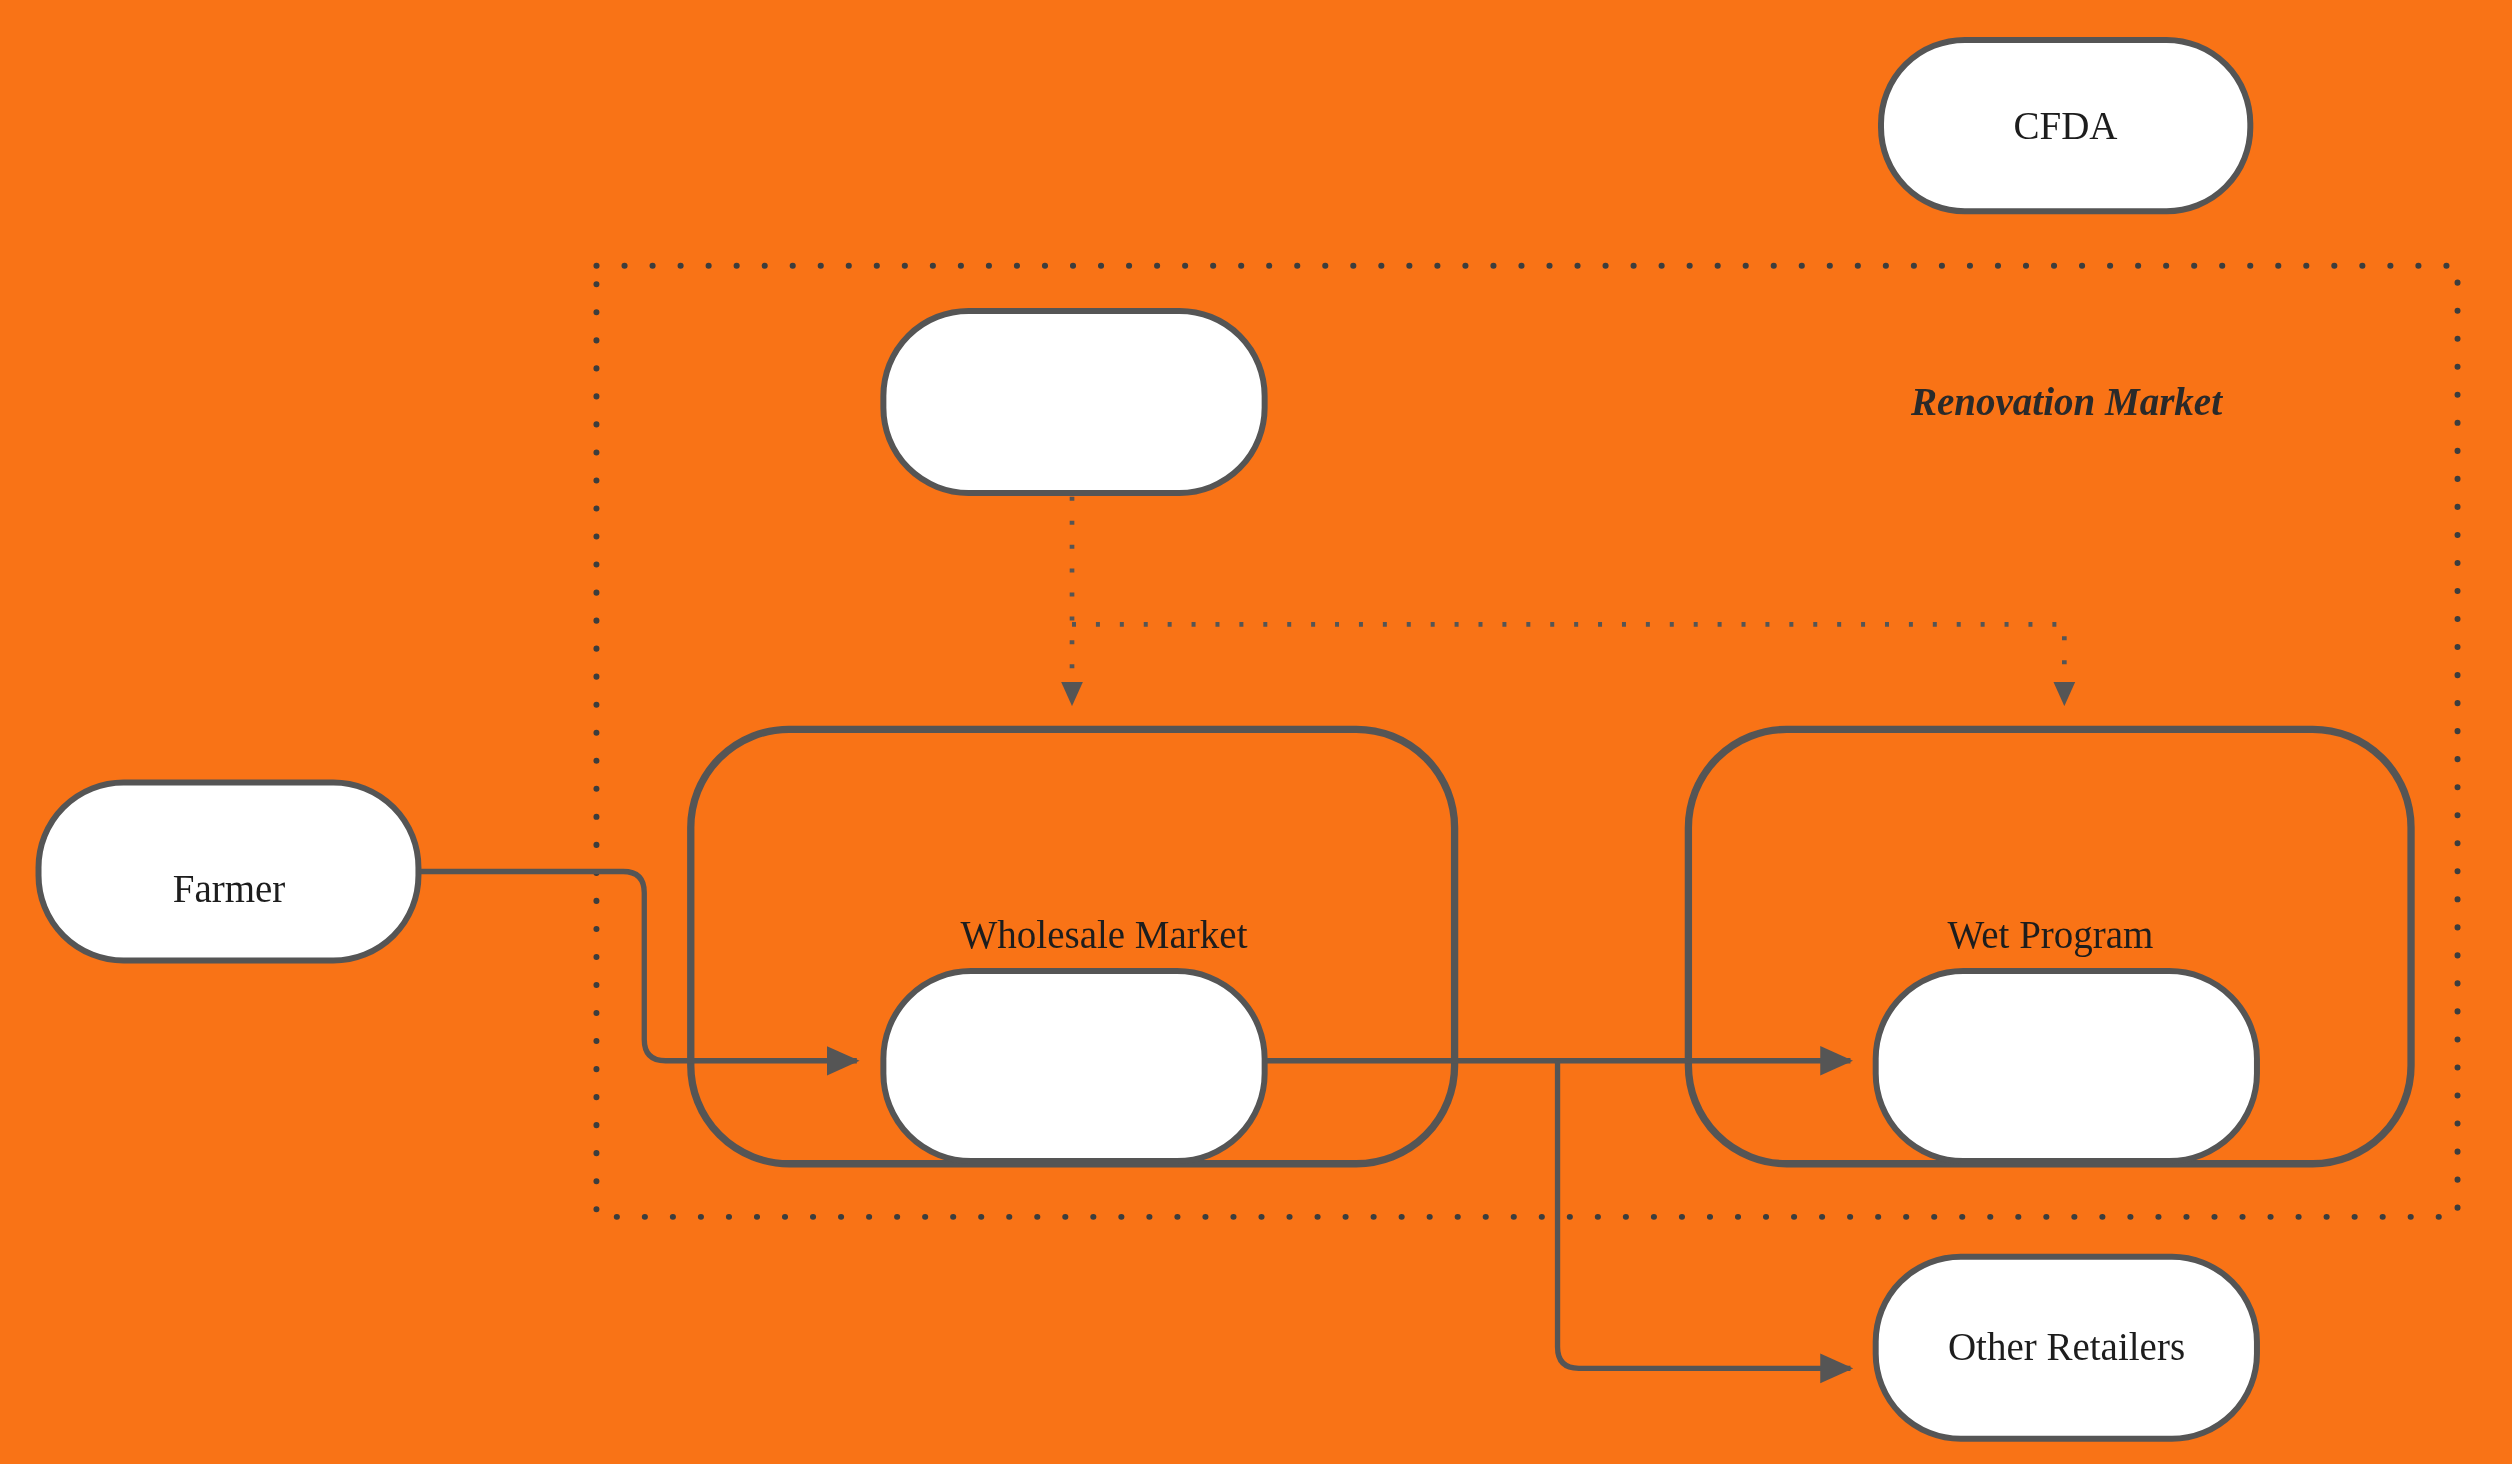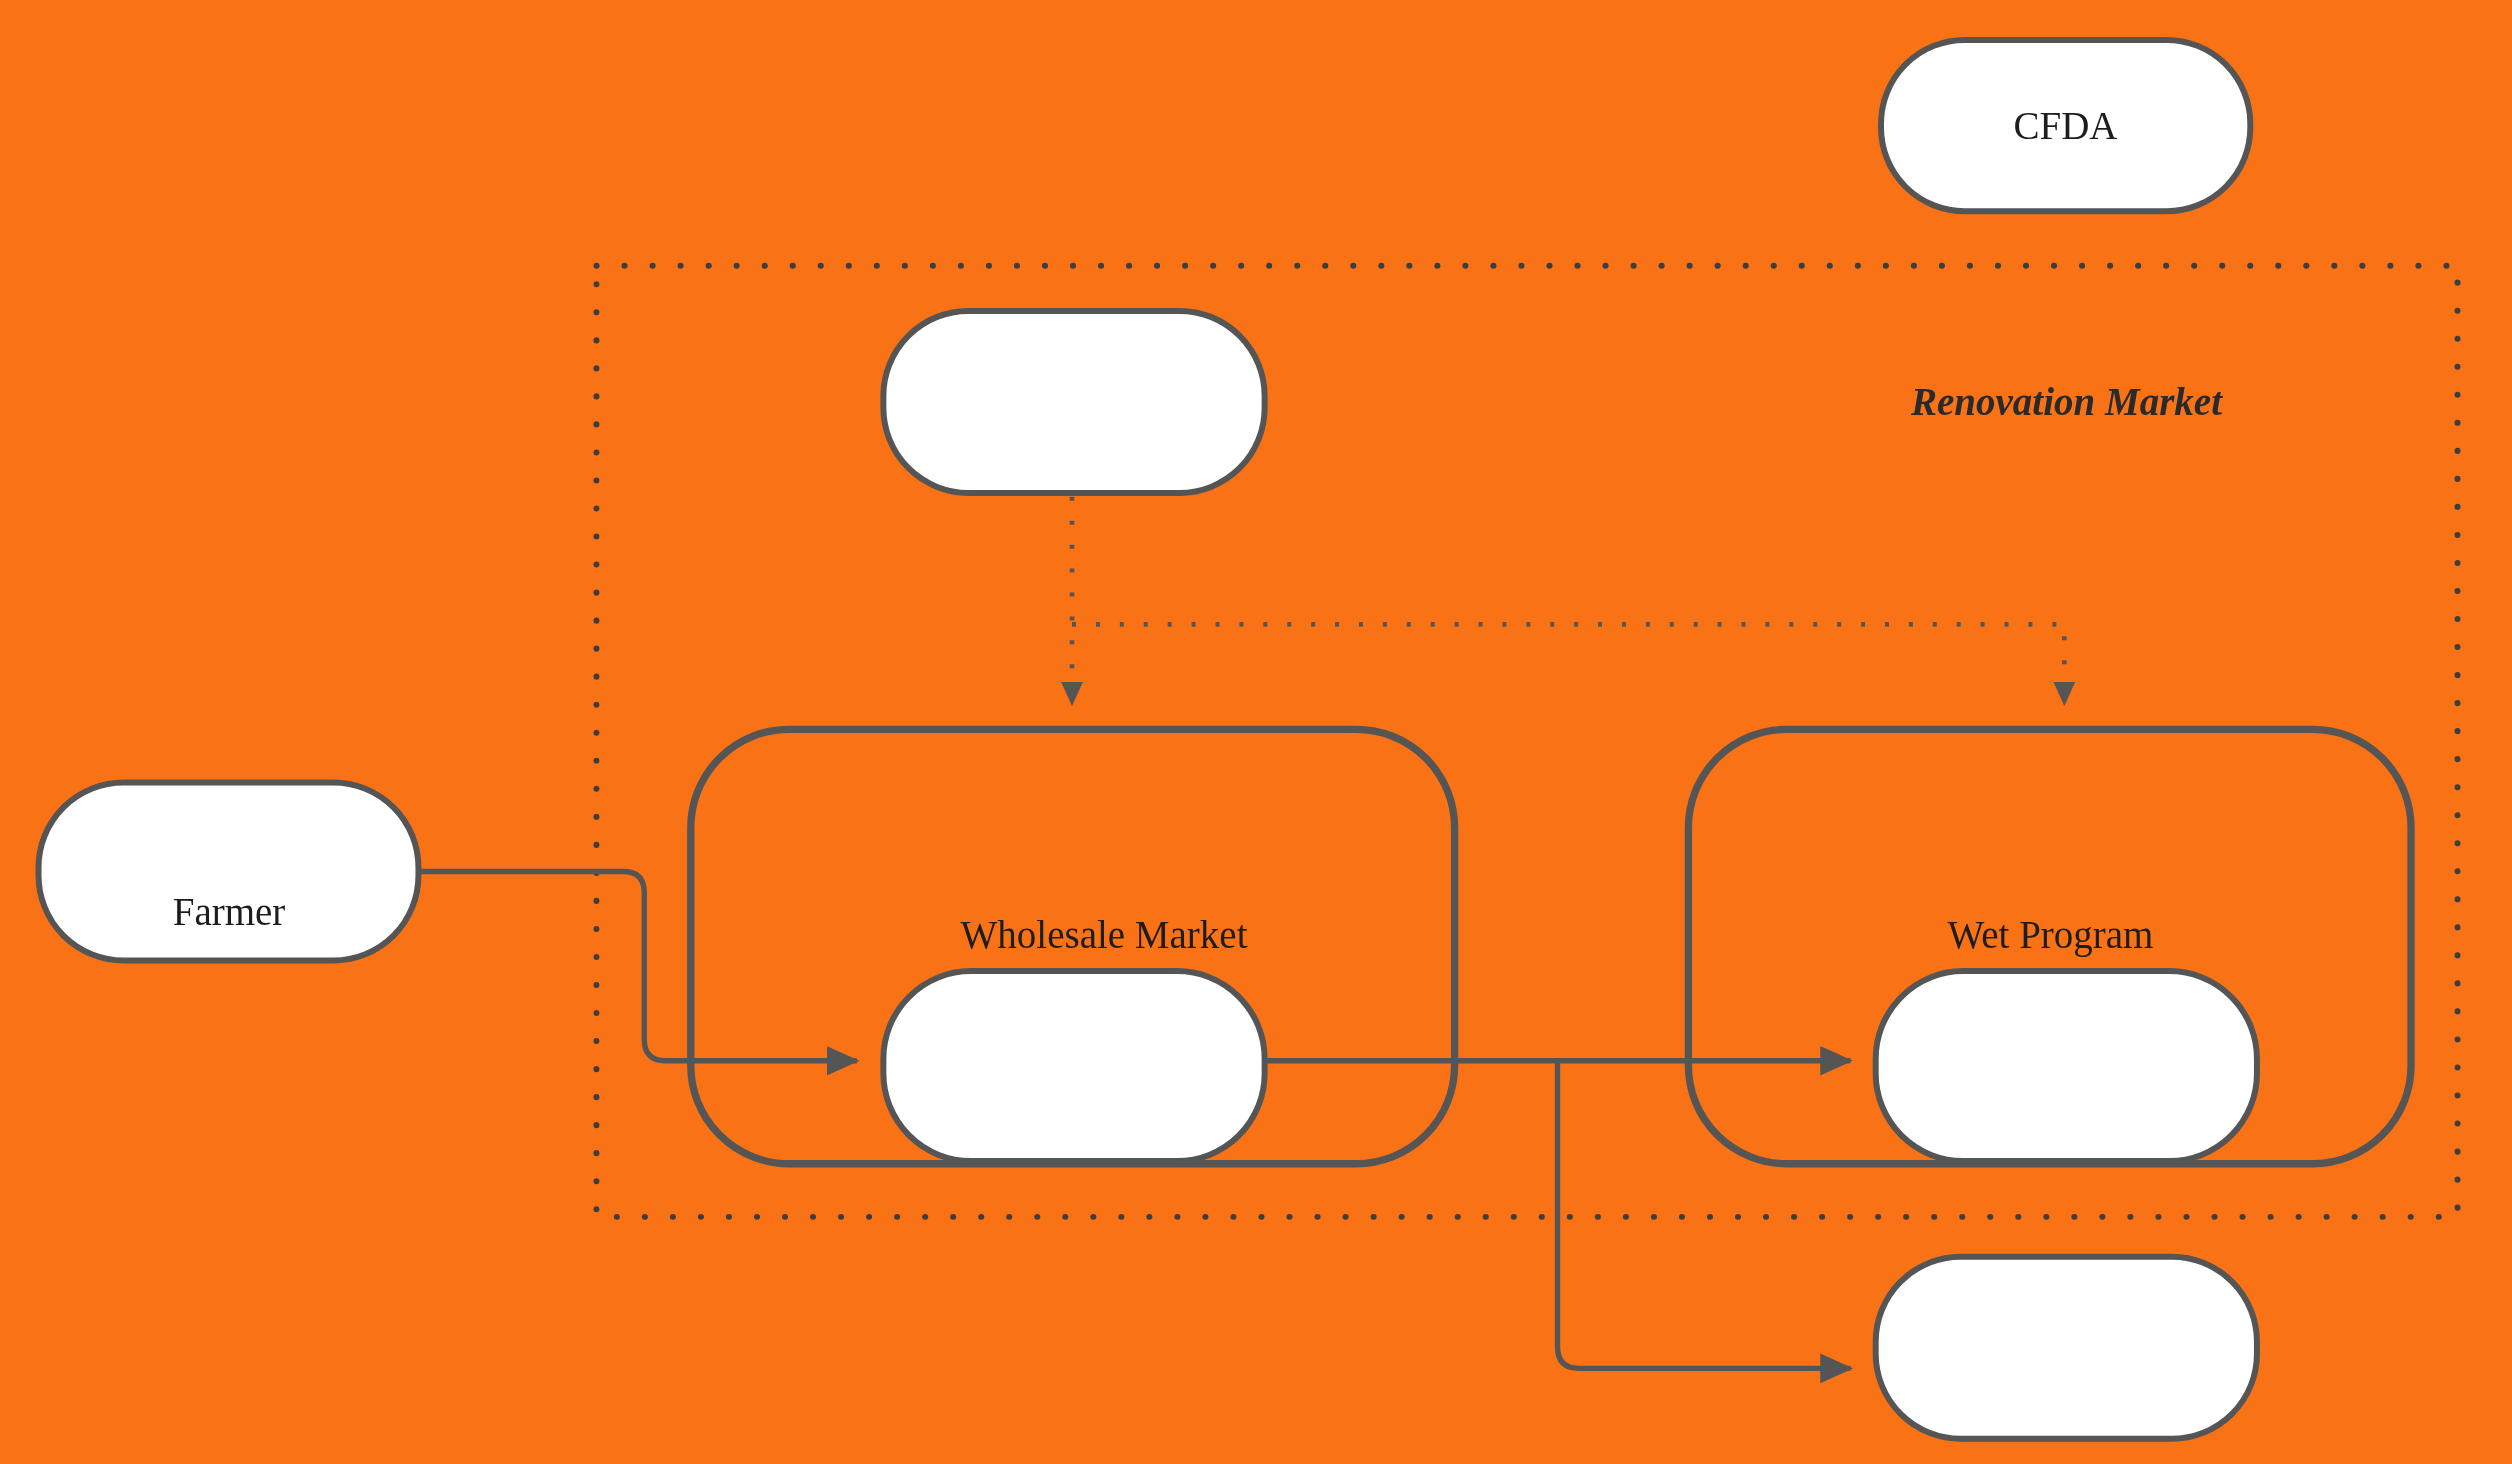--- a/index.html
+++ b/index.html
@@ -88,25 +88,26 @@
     <path d="M 632 1312 L 938 1312 Q 970 1312 970 1344 L 970 1565 Q 970 1597 1002 1597 L 1290 1597" fill="none" stroke="#555555" stroke-width="8" stroke-linecap="butt" stroke-linejoin="round" marker-end="url(#arrow-solid)"></path>
 
     <path d="M 1906 1597 L 2786 1597" fill="none" stroke="#555555" stroke-width="8" stroke-linecap="butt" marker-end="url(#arrow-solid)"></path>
 
     <path d="M 2345 1597 L 2345 2028 Q 2345 2060 2377 2060 L 2786 2060" fill="none" stroke="#555555" stroke-width="8" stroke-linecap="butt" stroke-linejoin="round" marker-end="url(#arrow-solid)"></path>
   </svg>
 
   <div class="node-label lbl-node" style="left:1881px; top:106px; width:369px;">CFDA</div>
 
 
-  <div class="node-label lbl-node" style="left:39px; top:892px; width:380px;">Farmer</div>
+  <div class="node-label lbl-node" style="left:39px; top:869px; width:380px;">Farmer</div>
 
   <div class="node-label lbl-cluster" style="left:722px; top:915px; width:764px;">Wholesale Market</div>
 
 
   <div class="node-label lbl-cluster" style="left:1689px; top:915px; width:723px;">Wet Program</div>
 
 
+  <div class="node-label lbl-node" style="left:1876px; top:1327px; width:381px;">Other Retailers</div>
 
   <div class="node-label lbl-program" style="left:1701px; top:382px; width:731px; text-align:center;">Renovation Market</div>
 
 </div>
 
 
 </body></html>

